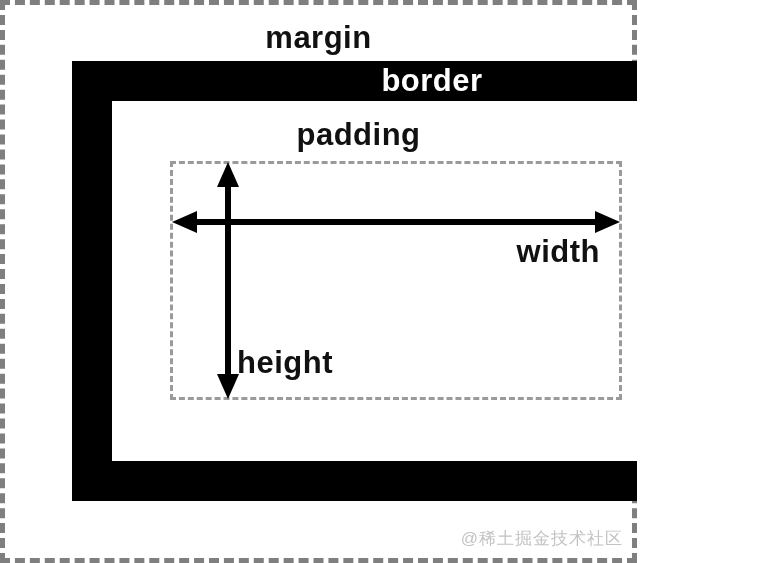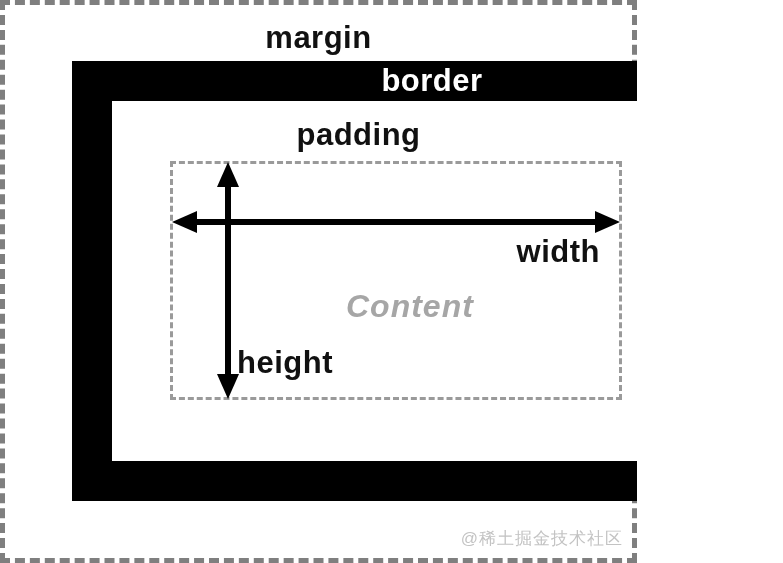--- a/index.html
+++ b/index.html
@@ -89,21 +89,20 @@
 
   <div class="border-box">
     <div class="label border-label">border</div>
     <div class="padding-box"></div>
   </div>
 
   <div class="label padding-label">padding</div>
 
   <div class="content-box"></div>
 
-  <div class="label content-label">Content</div>
 
   <svg class="arrows-svg" viewBox="0 0 783 563">
     <g>
       <line x1="193" y1="222" x2="599" y2="222" stroke="#000000" stroke-width="6"></line>
       <polygon points="172,222 197,211 197,233" fill="#000000"></polygon>
       <polygon points="620,222 595,211 595,233" fill="#000000"></polygon>
     </g>
     <g>
       <line x1="228" y1="184" x2="228" y2="376" stroke="#000000" stroke-width="6"></line>
       <polygon points="228,162 217,187 239,187" fill="#000000"></polygon>

